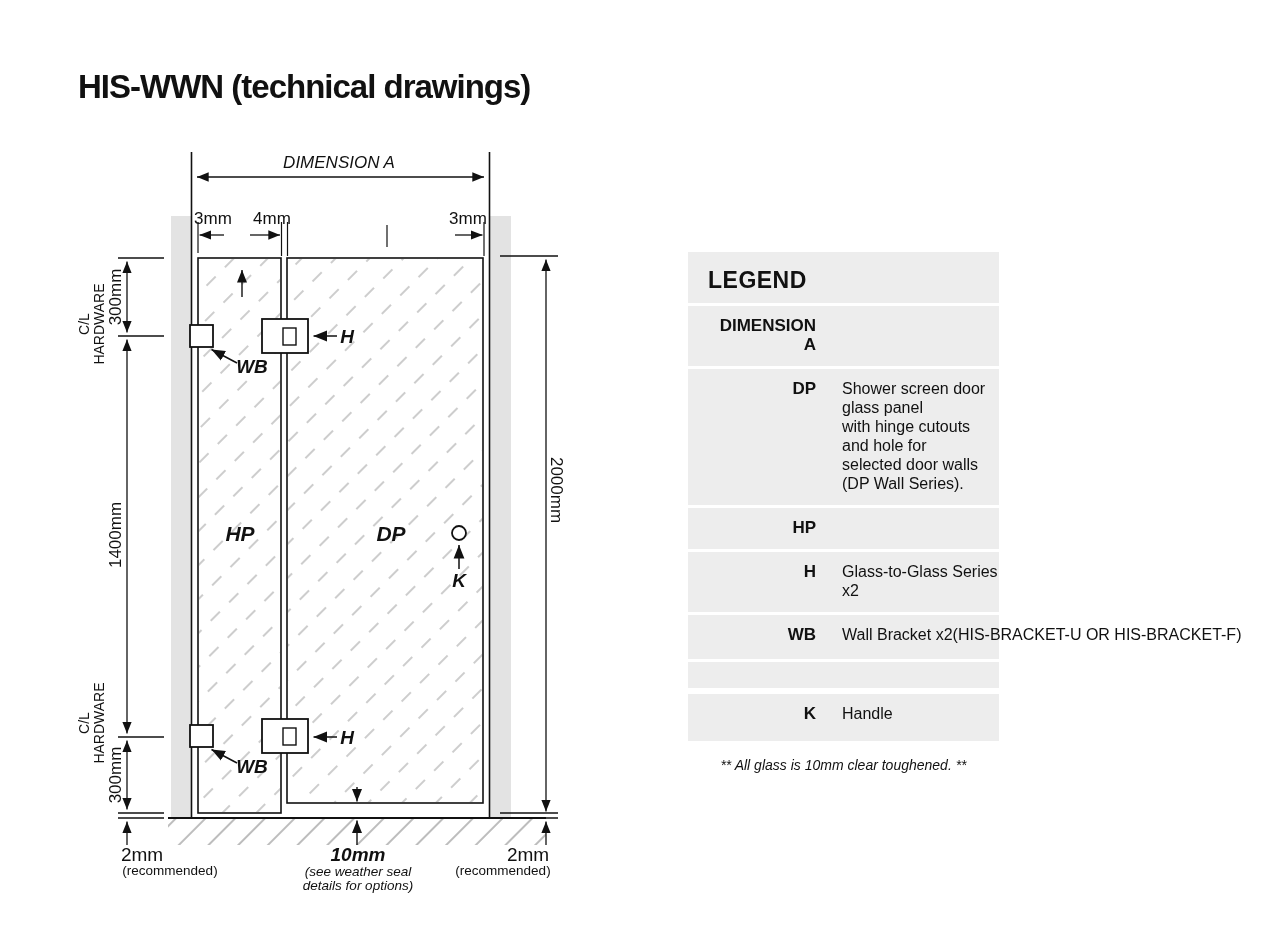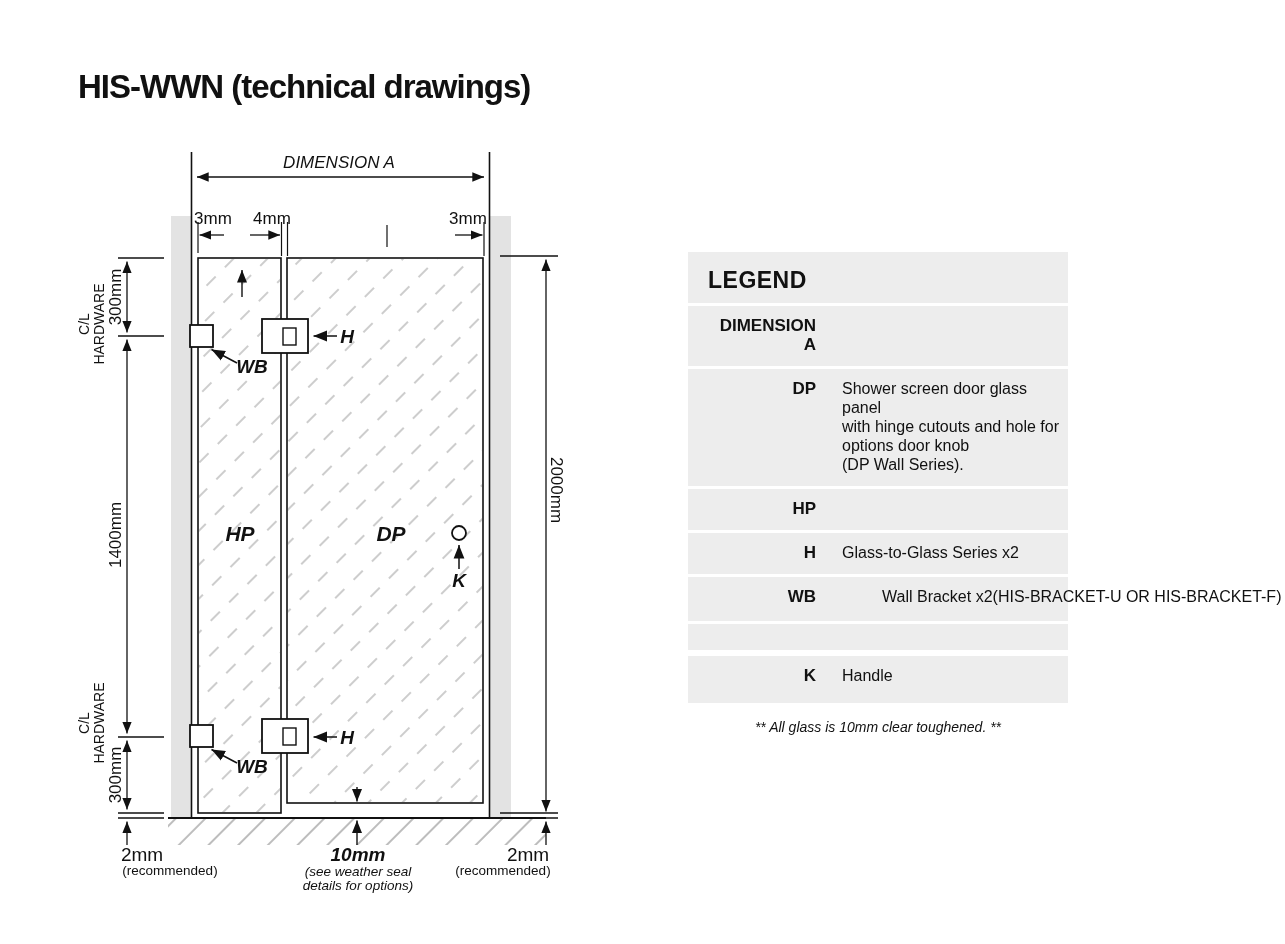--- a/index.html
+++ b/index.html
@@ -3,29 +3,29 @@
 <meta charset="utf-8">
 <style>
   html,body{margin:0;padding:0;background:#fff;}
   body{width:1285px;height:944px;position:relative;overflow:hidden;
        font-family:"Liberation Sans",sans-serif;color:#111;}
   .page-title{position:absolute;left:78px;top:68px;font-size:33px;font-weight:bold;
        letter-spacing:-1px;white-space:nowrap;}
   svg text{fill:#111;}
   .dwg{position:absolute;left:0;top:0;}
 
-  .legend{position:absolute;left:688px;top:252px;width:380px;}
+  .legend{position:absolute;left:688px;top:252px;width:311px;}
   .legend-panel{background:#ededed;padding:0 0 6px 0;}
   .legend-title{font-size:23px;font-weight:bold;letter-spacing:0.5px;
        padding:15px 0 9px 20px;}
   .lrow{display:grid;grid-template-columns:108px 1fr;column-gap:26px;
        padding:10px 0 12px 20px;border-top:3px solid #fff;}
   .lrow .term{font-weight:bold;font-size:17px;text-align:right;line-height:19px;}
   .lrow .desc{font-size:16px;line-height:19px;}
-  .lrow.nowrap .desc div{white-space:nowrap;margin-left:40px;}
+  .lrow.nowrap .desc div{white-space:nowrap;}
   .lrow-empty{min-height:26px;padding:0;margin-top:3px;border-top:3px solid #fff;border-bottom:3px solid #fff;}
   .legend-footnote{margin-top:16px;text-align:center;font-style:italic;font-size:14px;}
 </style>
 </head>
 <body>
 
 <div class="page-title">HIS-WWN (technical drawings)</div>
 
 <svg class="dwg" width="650" height="944" viewBox="0 0 650 944">
   <defs>
@@ -163,21 +163,21 @@
 
     <div class="lrow">
       <div class="term">DIMENSION A</div>
     </div>
 
     <div class="lrow">
       <div class="term">DP</div>
       <div class="desc">
         <div>Shower screen door glass panel</div>
         <div>with hinge cutouts and hole for</div>
-        <div>options door knob</div>
+        <div>selected door walls</div>
         <div>(DP Wall Series).</div>
       </div>
     </div>
 
     <div class="lrow">
       <div class="term">HP</div>
     </div>
 
     <div class="lrow">
       <div class="term">H</div>

